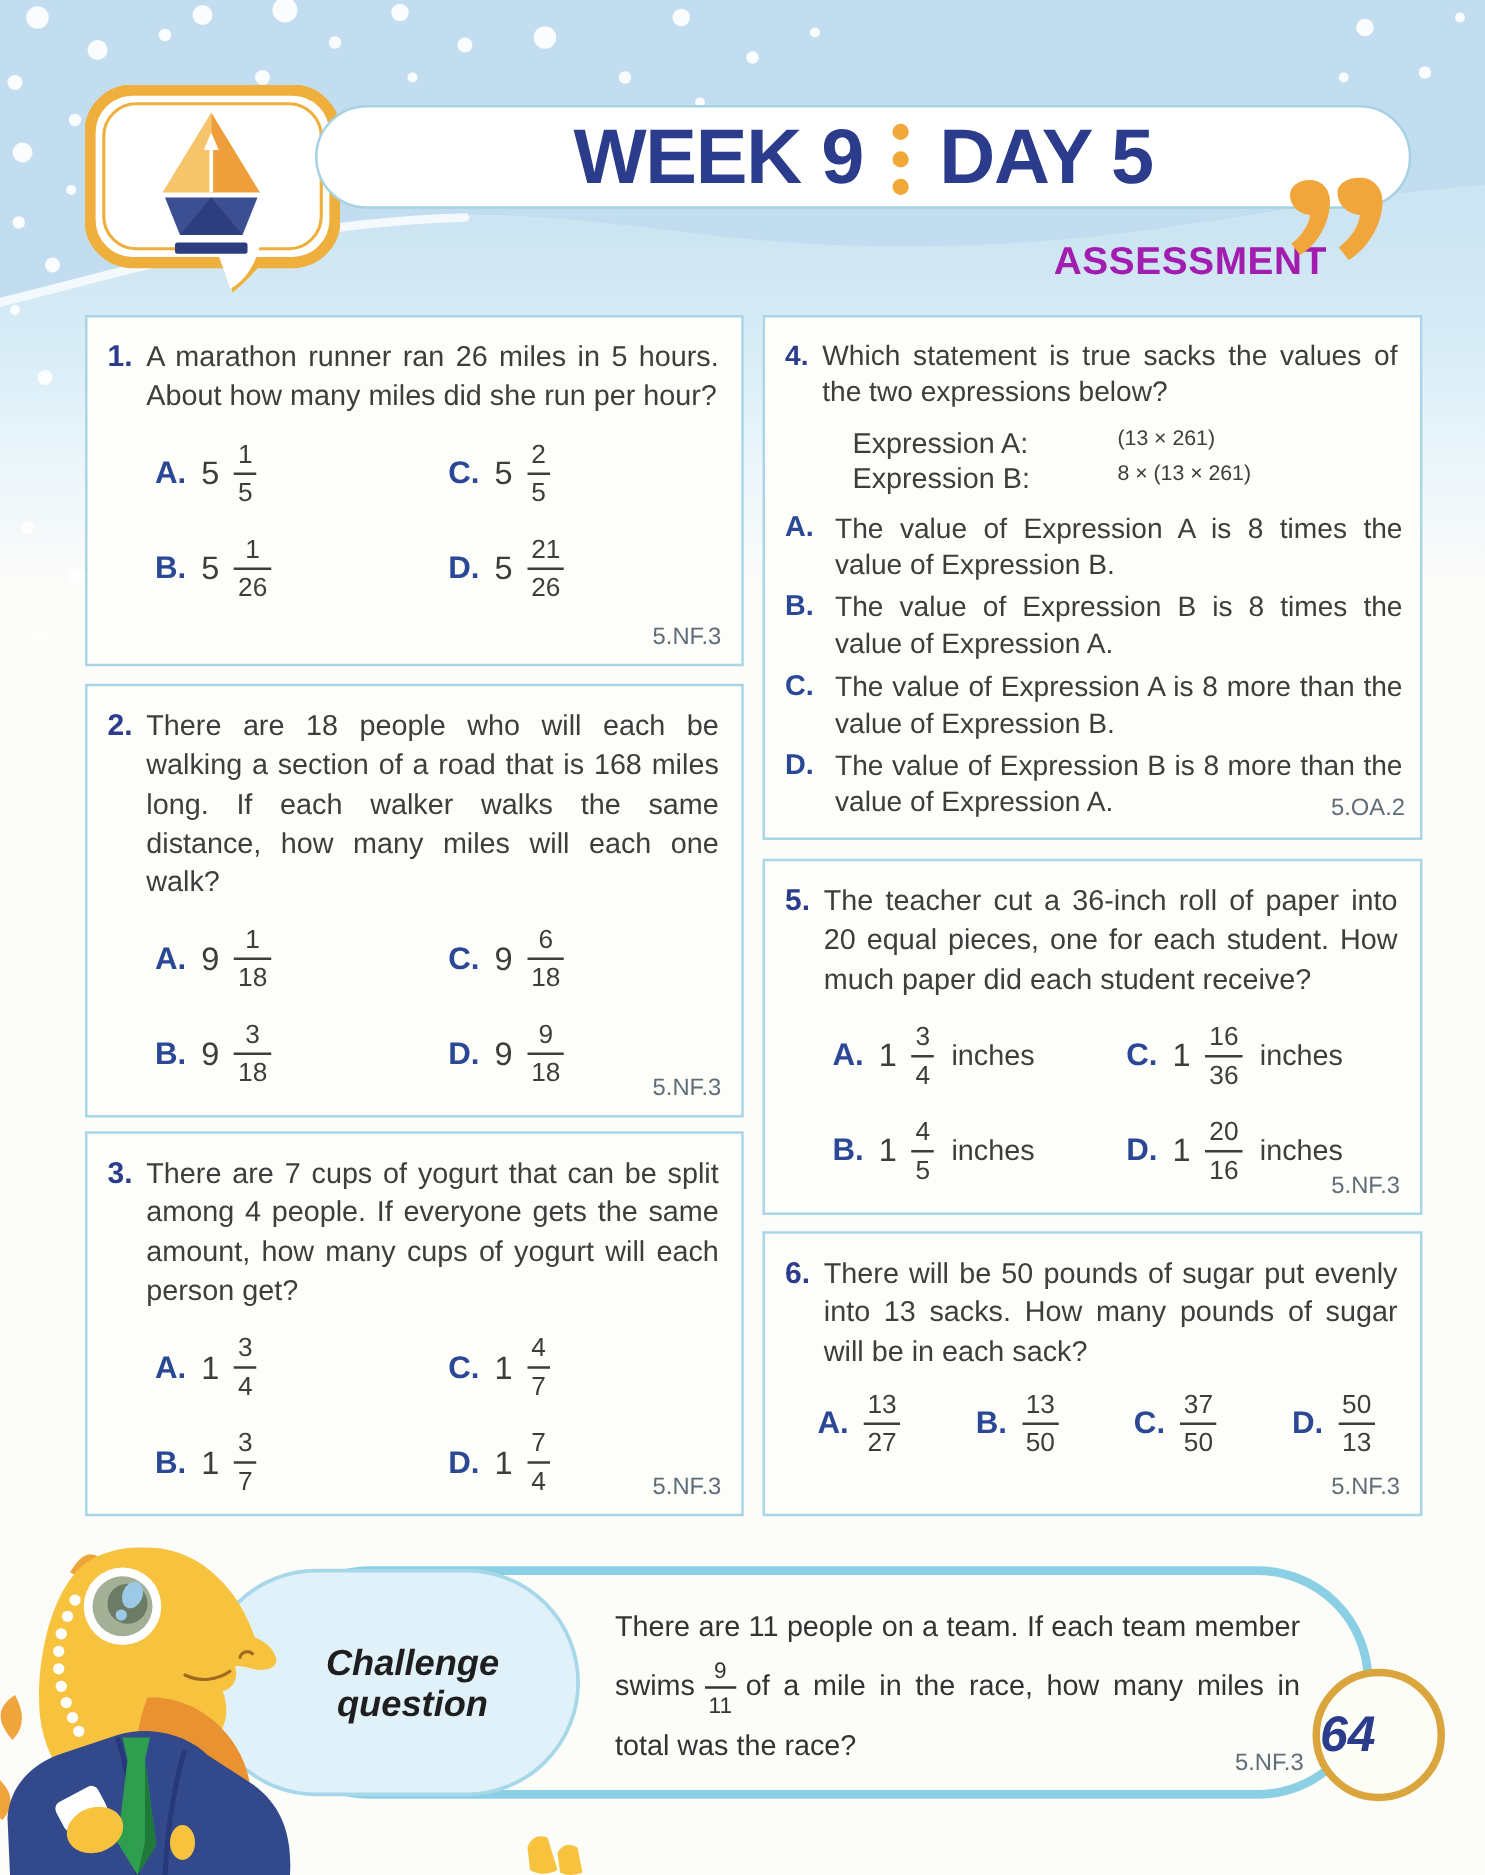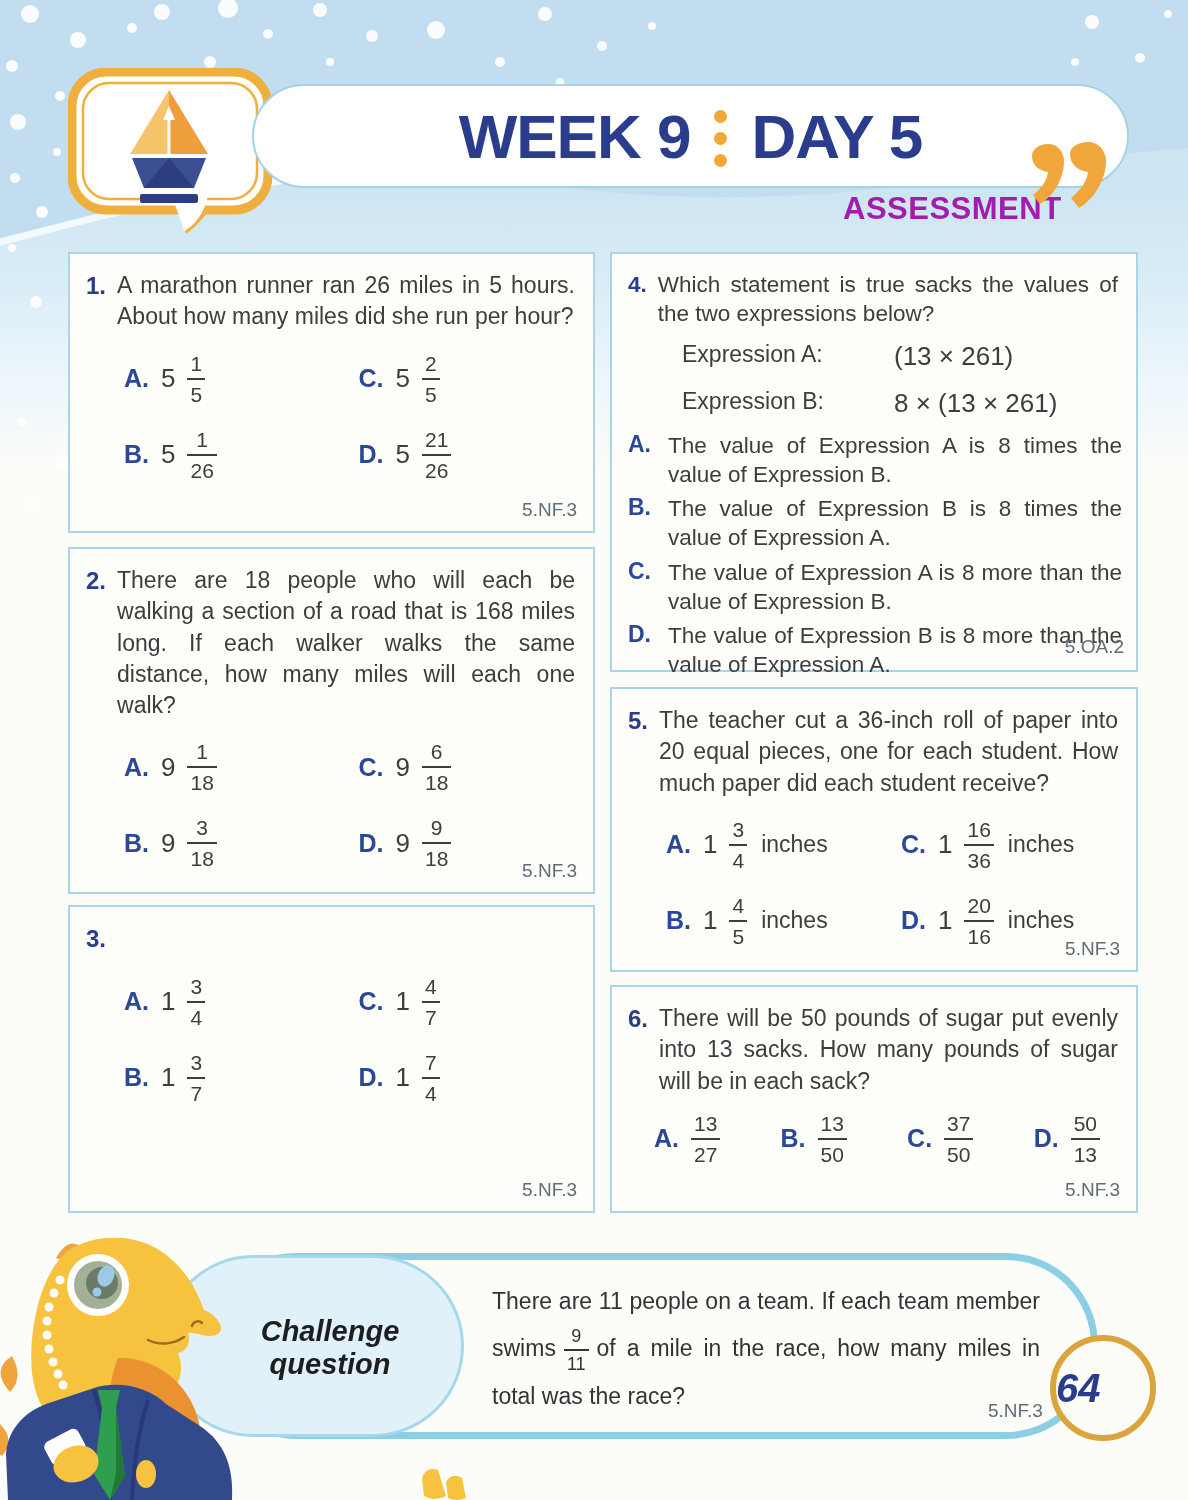--- a/index.html
+++ b/index.html
@@ -6,21 +6,21 @@
   body { background:#ffffff; font-family:"Liberation Sans", sans-serif; }
   #page { position:relative; width:1188px; height:1500px; overflow:hidden; background:#fcfcf9; }
 
   
   .band { position:absolute; left:0; top:0; width:1188px; height:470px;
     background:linear-gradient(180deg,#cde5f2 0%,#cde5f2 40%,#d9edf7 60%,#ecf6fb 80%,#fcfcf9 100%); }
   .band-deco { position:absolute; left:0; top:0; }
 
   .logo-bubble { position:absolute; left:68px; top:68px; }
 
-  .title-pill { position:absolute; left:252px; top:84px; width:877px; height:104px;
+  .title-pill { position:absolute; left:252px; top:84px; width:877px; height:83px;
     background:#ffffff; border:2px solid #a6d2e4; border-radius:53px;
     display:flex; align-items:center; justify-content:center; gap:24px; }
   .title-part { font-size:62px; font-weight:800; color:#2b3c8c; letter-spacing:-1px; }
   .title-dots { display:flex; flex-direction:column; gap:9px; padding-top:4px; }
   .title-dots i { width:13px; height:13px; border-radius:50%; background:#f0a838; }
 
   .assessment { position:absolute; left:843px; top:191px; font-size:31px; font-weight:800;
     color:#a21caf; letter-spacing:0.5px; }
   .quote-mark { position:absolute; left:1032px; top:142px; }
 
@@ -49,24 +49,24 @@
           font-size:21px; color:#3d3d3d; vertical-align:middle; }
   .frac .fnum { padding:0 3px 4px; }
   .frac .fbar { align-self:stretch; height:2px; background:#3d3d3d; }
   .frac .fden { padding:4px 3px 0; }
   .opt-suffix { font-size:23px; color:#3d3d3d; margin-left:2px; }
 
   .option-line { display:grid; grid-template-columns:40px 1fr; padding-right:14px; }
   .option-line .opt-letter { font-size:23px; }
   .opt-text { font-size:22.5px; color:#3d3d3d; text-align:justify; line-height:1.3; }
 
-  .expressions { display:flex; flex-direction:column; gap:16px; margin:12px 0 10px 70px; }
+  .expressions { display:flex; flex-direction:column; gap:1px; margin:12px 0 10px 70px; }
   .expr-row   { display:flex; }
   .expr-label { width:212px; font-size:23px; color:#3d3d3d; }
-  .expr-value { font-size:26px; color:#3d3d3d; }
+  .expr-value { font-size:17px; color:#3d3d3d; }
 
   .standard { position:absolute; right:16px; bottom:10px; font-size:19px; color:#5e6d77; }
   #q4 .standard { right:12px; bottom:12px; }
 
   
   .challenge-box { position:absolute; left:204px; top:1253px; width:894px; height:186px;
     background:#fcfdf9; border:7px solid #8bcfe4; border-radius:92px; }
   .day-pill { position:absolute; left:162px; top:1255px; width:302px; height:182px;
     background:#e0f1f9; border:3px solid #a6d8e9; border-radius:92px;
     display:flex; flex-direction:column; align-items:center; justify-content:center;
@@ -258,20 +258,21 @@
             <span class="fden">18</span>
           </span>
         </div>
       </div>
     <div class="standard">5.NF.3</div>
   </div>
 
   <div class="q-box" id="q3">
     <div class="q-head">
       <span class="q-num">3.</span>
+      <span class="q-text">There are 7 cups of yogurt that can be split among 4 people. If everyone gets the same amount, how many cups of yogurt will each person get?</span>
     </div>
     <div class="options grid2">
         <div class="option">
           <span class="opt-letter">A.</span>
           <span class="opt-whole">1</span>
           <span class="frac">
             <span class="fnum">3</span>
             <span class="fbar"></span>
             <span class="fden">4</span>
           </span>

